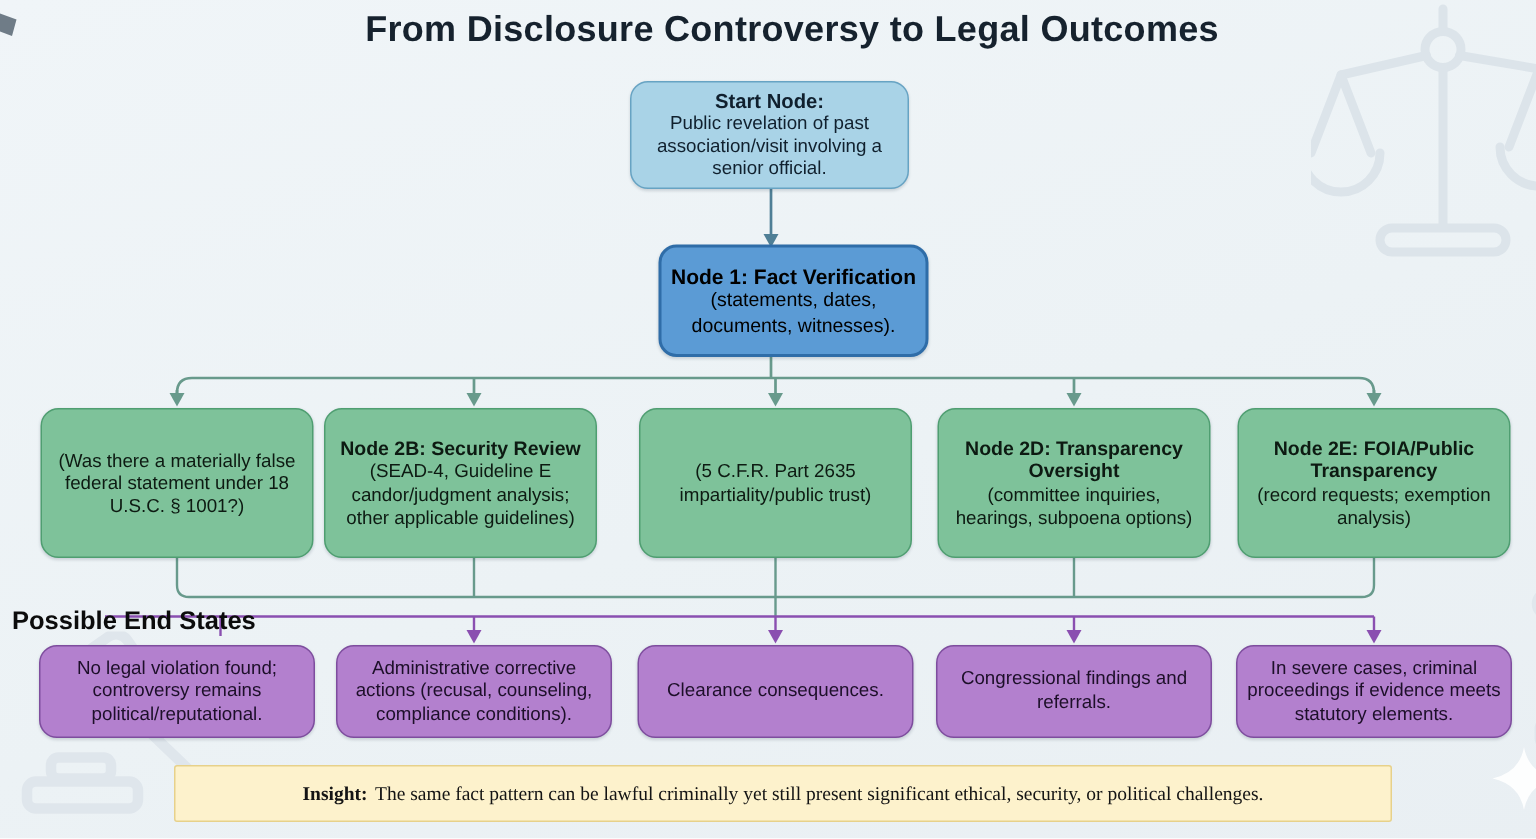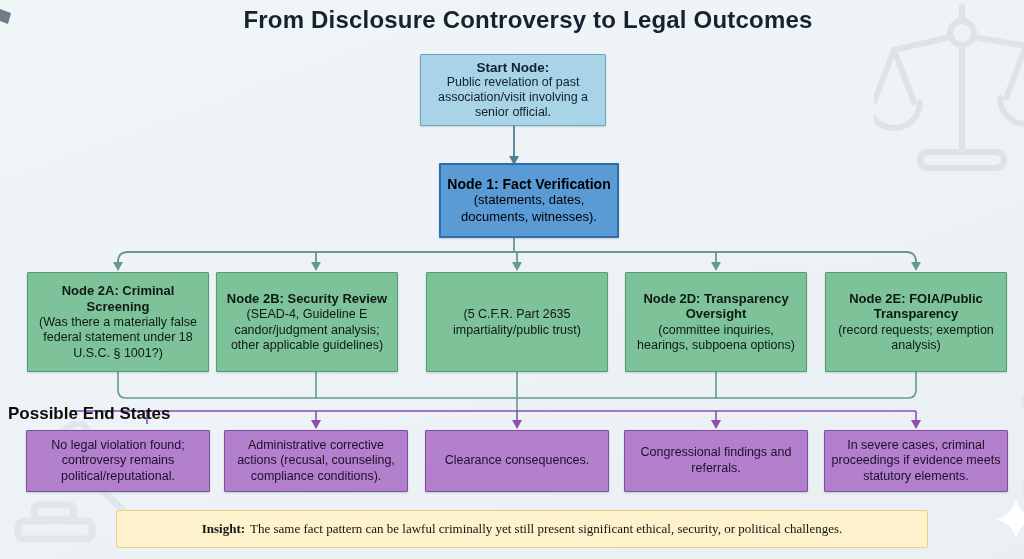--- a/index.html
+++ b/index.html
@@ -9,21 +9,21 @@
     background:linear-gradient(160deg,#f0f5f8 0%,#ecf2f5 55%,#e9eff3 100%);
     padding-left:32px;
   }
   .layer{position:absolute;inset:0;}
   #title{
     position:absolute;top:6px;left:0;width:100%;text-align:center;
     font-size:24px;font-weight:bold;color:#16222e;letter-spacing:.2px;z-index:4;
   }
   .node{
     position:absolute;display:flex;flex-direction:column;align-items:center;justify-content:center;
-    text-align:center;border-radius:1px;z-index:3;box-sizing:border-box;padding:4px 5px;
+    text-align:center;border-radius:12px;z-index:3;box-sizing:border-box;padding:4px 5px;
     box-shadow:0 1px 2px rgba(40,60,80,.18);
   }
   .node .t{font-weight:bold;}
   .start{
     left:420px;top:54px;width:186px;height:72px;
     background:#a9d3e7;border:1.5px solid #67a3c3;color:#10202e;
   }
   .start .t{font-size:13.5px;}
   .start .b{font-size:12.5px;line-height:1.22;}
   .node1{
@@ -130,21 +130,20 @@
     <div class="t">Start Node:</div>
     <div class="b">Public revelation of past association/visit involving a senior official.</div>
   </div>
 
   <div class="node node1">
     <div class="t">Node 1: Fact Verification</div>
     <div class="b">(statements, dates, documents, witnesses).</div>
   </div>
 
   <div class="node green g0">
-    <div class="t">Node 2A: Criminal Screening</div>
     <div class="b">(Was there a materially false federal statement under 18 U.S.C. § 1001?)</div>
   </div>
   <div class="node green g1">
     <div class="t">Node 2B: Security Review</div>
     <div class="b">(SEAD-4, Guideline E candor/judgment analysis; other applicable guidelines)</div>
   </div>
   <div class="node green g2">
     <div class="b">(5 C.F.R. Part 2635 impartiality/public trust)</div>
   </div>
   <div class="node green g3">

